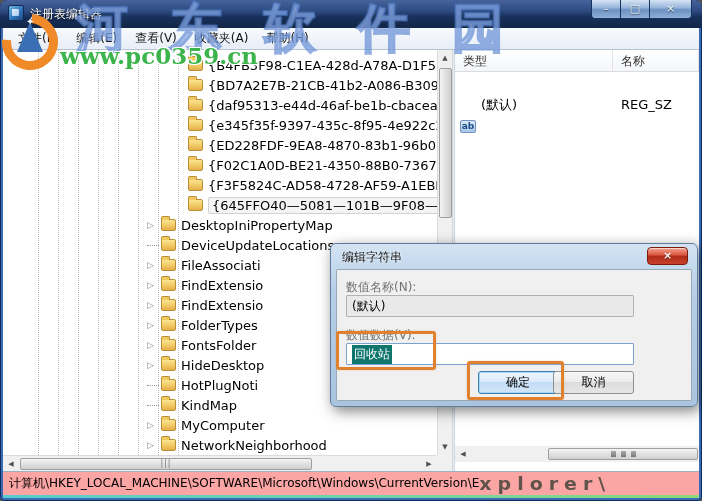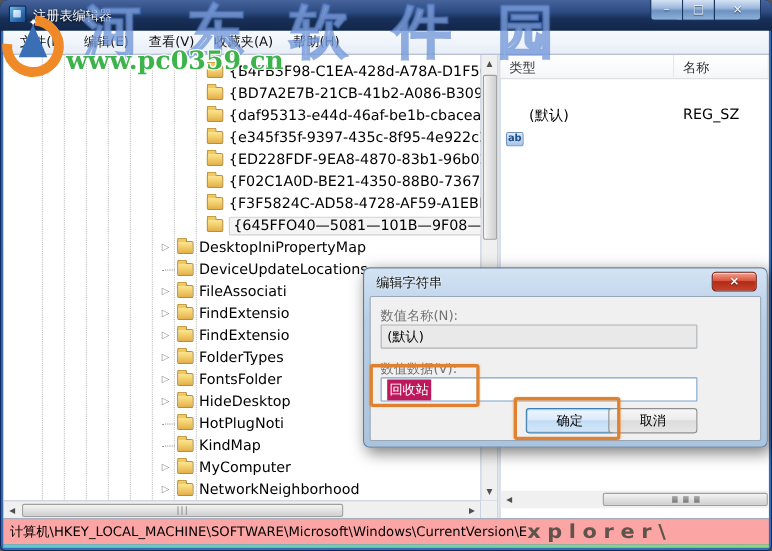--- a/index.html
+++ b/index.html
@@ -87,21 +87,21 @@
     background:linear-gradient(180deg,#f2a38f 0%,#d9543f 45%,#b02c18 50%,#c8402a 100%);
     color:#fff;font-size:11px;font-weight:bold;text-align:center;line-height:16px;
     box-shadow:inset 0 1px 0 rgba(255,255,255,.55);text-shadow:0 1px 1px rgba(0,0,0,.5);}
   .dlg-body{position:absolute;left:5px;top:25px;right:5px;bottom:5px;background:#f0f0f0;
     border:1px solid #98a8b8;border-radius:2px;}
   .dlg-label{position:absolute;left:9px;font-size:12px;color:#737373;}
   .lbl-name{top:9px;} .lbl-data{top:57px;}
   .field{position:absolute;left:9px;width:288px;height:22px;font-size:12px;display:flex;align-items:center;padding-left:5px;}
   .field.readonly{top:25px;background:#e9e9e9;border:1px solid #adb2b5;color:#000;border-radius:1px;}
   .field.editable{top:73px;background:#fff;border:1px solid #7da2ce;border-radius:1px;}
-  .sel-text{background:#be185d;color:#fff;padding:1px 2px;font-size:12px;font-family:Liberation Serif, serif;}
+  .sel-text{background:#0f766e;color:#fff;padding:1px 2px;font-size:12px;font-family:Liberation Serif, serif;}
   .dlg-btn{position:absolute;top:101px;height:23px;font-size:12px;color:#000;text-align:center;line-height:21px;border-radius:3px;}
   .btn-ok{left:141px;width:80px;border:1px solid #3c7fb1;
     background:linear-gradient(180deg,#eef6fd,#dceafa 45%,#c2dcf5 50%,#d4e6f8 100%);
     box-shadow:inset 0 0 0 1px #a9d4f5;}
   .btn-cancel{left:216px;width:81px;border:1px solid #8e8f8f;
     background:linear-gradient(180deg,#f6f6f6,#ececec 45%,#dcdcdc 50%,#e6e6e6 100%);}
   
   .annot{position:absolute;border:3px solid #e0812f;border-radius:3px;z-index:45;box-shadow:0 0 2px rgba(224,129,47,.4);}
   .annot.input-box{left:336px;top:331px;width:100px;height:39px;}
   .annot.ok-box{left:467px;top:361px;width:97px;height:39px;}

